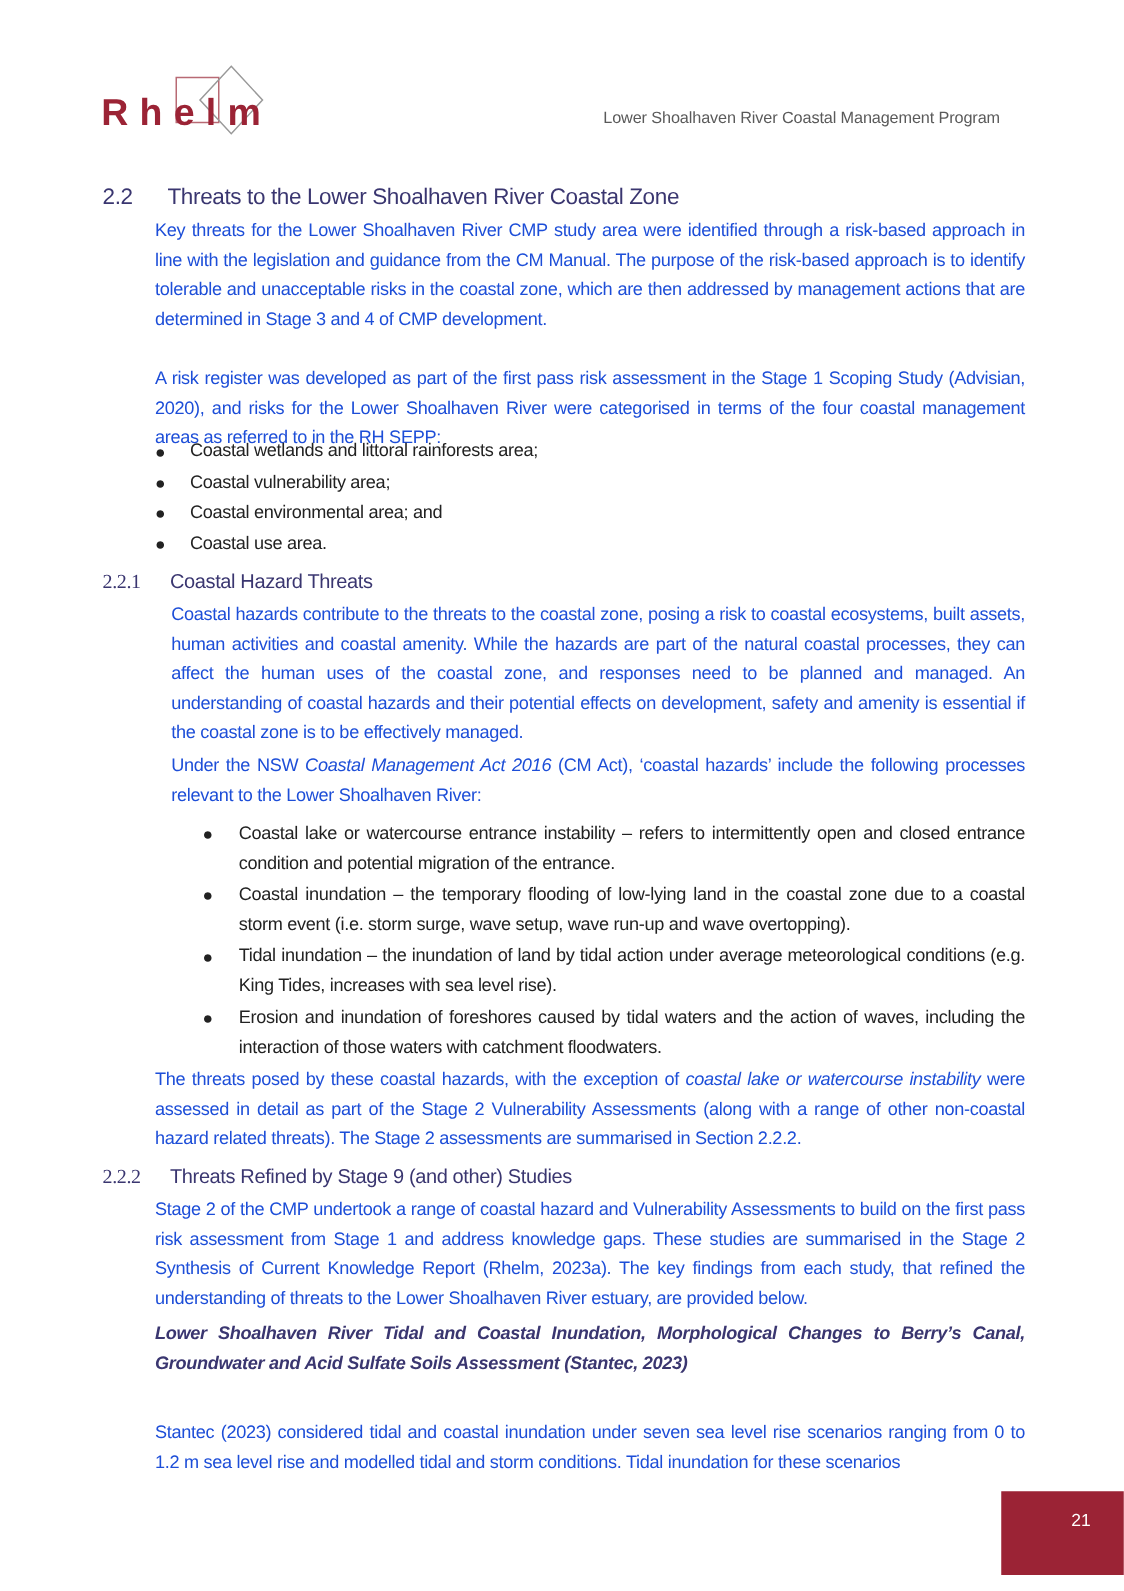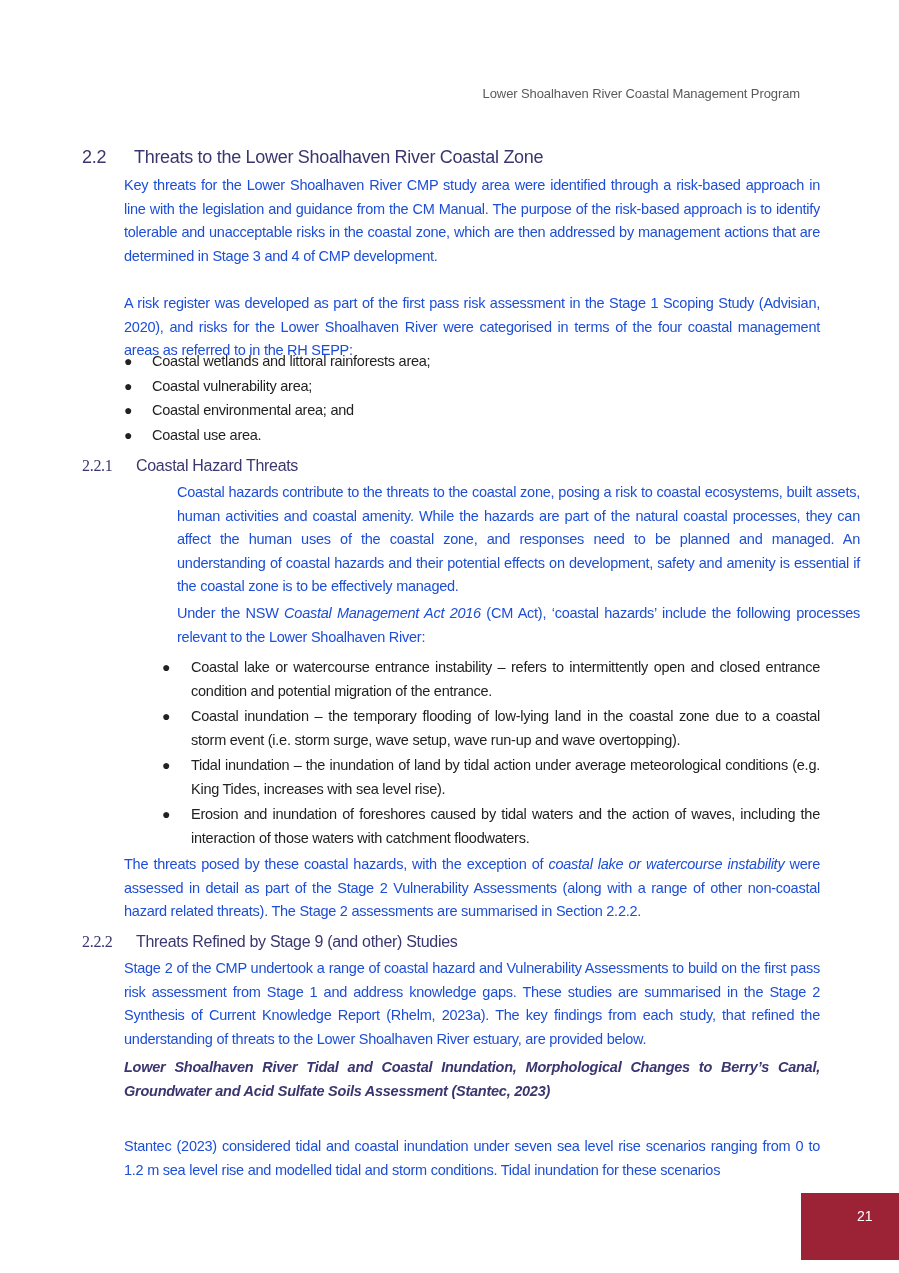--- a/index.html
+++ b/index.html
@@ -16,21 +16,21 @@
   .content { position: absolute; left: 0; top: 0; width: 899px; }
 
   .h2 { position: absolute; left: 82px; font-size: 18px; color: #3a3670; letter-spacing: -0.3px; }
   .h2 .num { display: inline-block; width: 52px; }
   .h3 { position: absolute; left: 82px; font-size: 16px; color: #3a3670; letter-spacing: -0.3px; }
   .h3 .num { display: inline-block; width: 54px; font-family: Liberation Serif, serif; }
 
   .para { position: absolute; font-size: 14.5px; line-height: 23.5px; text-align: justify;
           color: #1d4ed8; letter-spacing: -0.25px; }
   .p-indent { left: 124px; width: 696px; }
-  .p-indent2 { left: 137px; width: 683px; margin-left: 40px; }
+  .p-indent2 { left: 137px; width: 683px; }
 
   .bullets { position: absolute; margin: 0; padding: 0; list-style: none; font-size: 14.5px; letter-spacing: -0.25px; }
   .bullets li { position: relative; line-height: 24.5px; }
   .bullets .dot { position: absolute; left: 0; top: 0; font-size: 14px; }
   .b1 { left: 124px; width: 696px; }
   .b1 li { padding-left: 28px; }
   .b2 { left: 162px; width: 658px; }
   .b2 li { padding-left: 29px; text-align: justify; line-height: 23.5px; margin-bottom: 2px; }
 
   b, .bold { font-weight: normal; }
@@ -40,20 +40,27 @@
 
   .page-num-box { position: absolute; left: 801px; top: 1193px; width: 98px; height: 67px;
                   background: #9b2335; color: #ffffff; font-size: 14px; }
   .page-num-box span { position: absolute; left: 56px; top: 15px; }
 </style>
 </head>
 <body>
 
 <div class="page">
 
+  <div class="logo">
+    <svg width="160" height="60" viewBox="0 0 160 60">
+      <rect x="61" y="12" width="34" height="36" fill="none" stroke="#b86a74" stroke-width="1.2"></rect>
+      <polygon points="105,3 130,30 105,57 80,30" fill="none" stroke="#999" stroke-width="1.2"></polygon>
+      <text x="1" y="50" font-family="Liberation Sans, sans-serif" font-weight="bold" font-size="30" fill="#9b2335" letter-spacing="9">Rhelm</text>
+    </svg>
+  </div>
 
   <div class="running-header">Lower Shoalhaven River Coastal Management Program</div>
 
   <div class="content">
 
     <div class="h2" style="top:147px;">
       <span class="num">2.2</span><span>Threats to the Lower Shoalhaven River Coastal Zone</span>
     </div>
 
     <div class="para p-indent" style="top:174px;">Key threats for the Lower Shoalhaven River CMP study area were identified through a risk-based approach in line with the legislation and guidance from the CM Manual. The purpose of the risk-based approach is to identify tolerable and unacceptable risks in the coastal zone, which are then addressed by management actions that are determined in Stage 3 and 4 of CMP development.</div>

